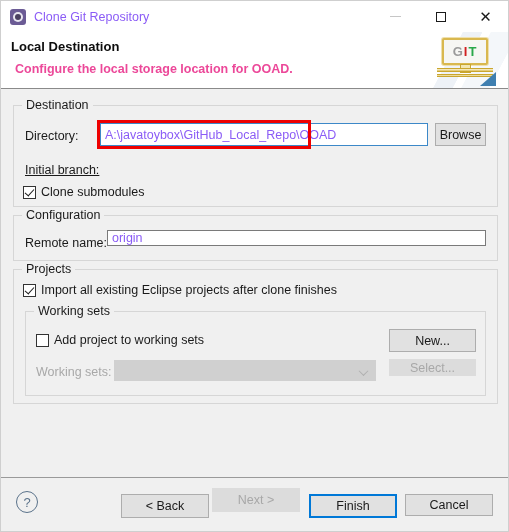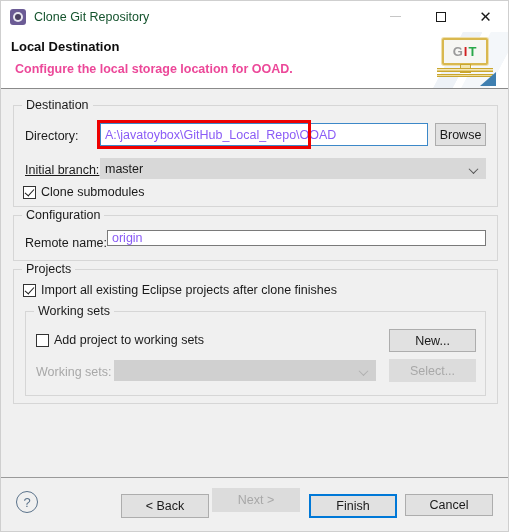--- a/index.html
+++ b/index.html
@@ -32,21 +32,21 @@
     position: relative;
   }
   .titlebar-icon {
     width: 16px; height: 16px;
     margin-left: 9px; margin-right: 8px;
     position: relative;
     flex: 0 0 auto;
   }
   .title-text {
     font-size: 12.5px;
-    color: #14532d;
+    color: #8b5cf6;
     white-space: nowrap;
   }
   .win-controls {
     position: absolute;
     right: 0; top: 0;
     height: 31px;
     display: flex;
   }
   .win-btn {
     width: 45px; height: 31px;
@@ -366,24 +366,20 @@
     <div class="group" style="left:12px; top:16px; width:485px; height:102px;">
       <span class="group-label">Destination</span>
     </div>
 
     <div class="lbl" style="left:24px; top:40px;">Directory:</div>
     <div class="textfield" style="left:99px; top:34px; width:328px; height:23px;">A:\javatoybox\GitHub_Local_Repo\OOAD</div>
     <div class="btn" style="left:434px; top:34px; width:51px; height:23px;">Browse</div>
     <div class="annot" style="left:96px; top:31px; width:214px; height:29px;"></div>
 
     <div class="lbl" style="left:24px; top:74px;text-decoration:underline;">Initial branch:</div>
-    <div class="combo" style="left:99px; top:69px; width:386px; height:21px;">
-      <span>master</span>
-      <span class="arrow"></span>
-    </div>
 
     <div class="check checked" style="left:22px; top:96px;">
       <span class="box"></span>
       <span>Clone submodules</span>
     </div>
 
     <div class="group" style="left:12px; top:126px; width:485px; height:46px;">
       <span class="group-label">Configuration</span>
     </div>
     <div class="lbl" style="left:24px; top:147px;">Remote name:</div>
@@ -406,21 +402,21 @@
       <span class="box"></span>
       <span>Add project to working sets</span>
     </div>
     <div class="btn" style="left:388px; top:240px; width:87px; height:23px;">New...</div>
 
     <div class="lbl disabled" style="left:35px; top:276px;">Working sets:</div>
     <div class="combo disabled" style="left:113px; top:271px; width:262px; height:21px;">
       <span></span>
       <span class="arrow"></span>
     </div>
-    <div class="btn disabled" style="left:388px; top:270px; width:87px; height:23px;">Select...</div>
+    <div class="btn disabled" style="left:388px; top:270px; width:87px; height:17px;">Select...</div>
 
   </div>
 
   <div class="footer">
     <div class="help-icon">?</div>
     <div class="btn" style="left:120px; top:16px; width:88px; height:24px;">&lt; Back</div>
     <div class="btn disabled" style="left:211px; top:10px; width:88px; height:24px;">Next &gt;</div>
     <div class="btn default" style="left:308px; top:16px; width:88px; height:24px;">Finish</div>
     <div class="btn" style="left:404px; top:16px; width:88px; height:22px;">Cancel</div>
   </div>

